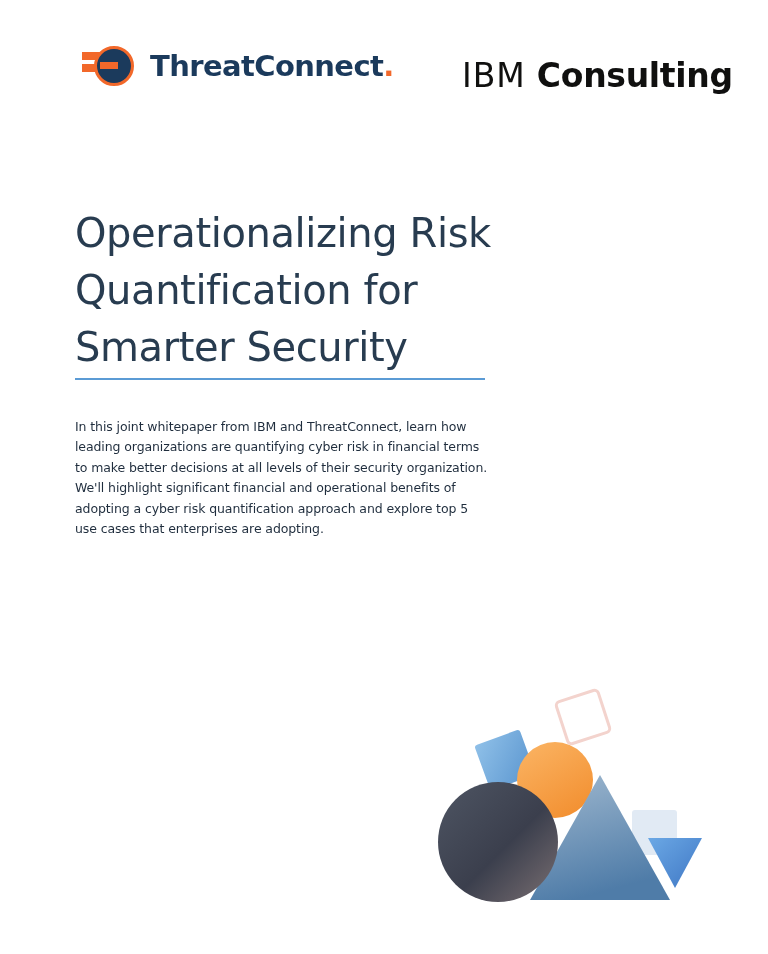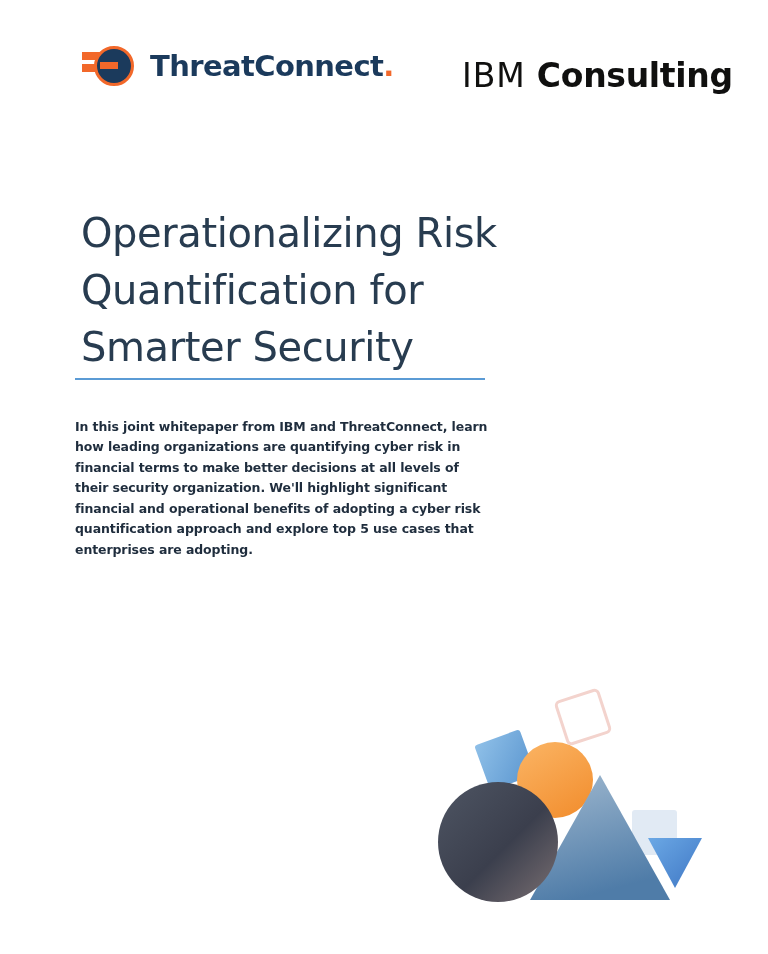--- a/index.html
+++ b/index.html
@@ -89,41 +89,40 @@
     position: absolute;
     left: 75px;
     top: 178px;
     width: 470px;
     font-family: "DejaVu Sans", sans-serif;
     font-size: 40px;
     font-weight: 400;
     line-height: 57px;
     letter-spacing: -0.4px;
     color: #283c50;
-    margin-left: 6px;
   }
 
   .divider {
     position: absolute;
     left: 75px;
     top: 378px;
     width: 410px;
     height: 2px;
     background: #5b9bd5;
   }
 
   
   .abstract {
     position: absolute;
     left: 75px;
     top: 404px;
     width: 418px;
     font-family: "DejaVu Sans", sans-serif;
     font-size: 12.5px;
-    font-weight: 700;
+    font-weight: 400;
     line-height: 20.5px;
     color: #1f2d3d;
     letter-spacing: -0.1px;
   }
 
   
   .artwork {
     position: absolute;
     left: 420px;
     top: 670px;

